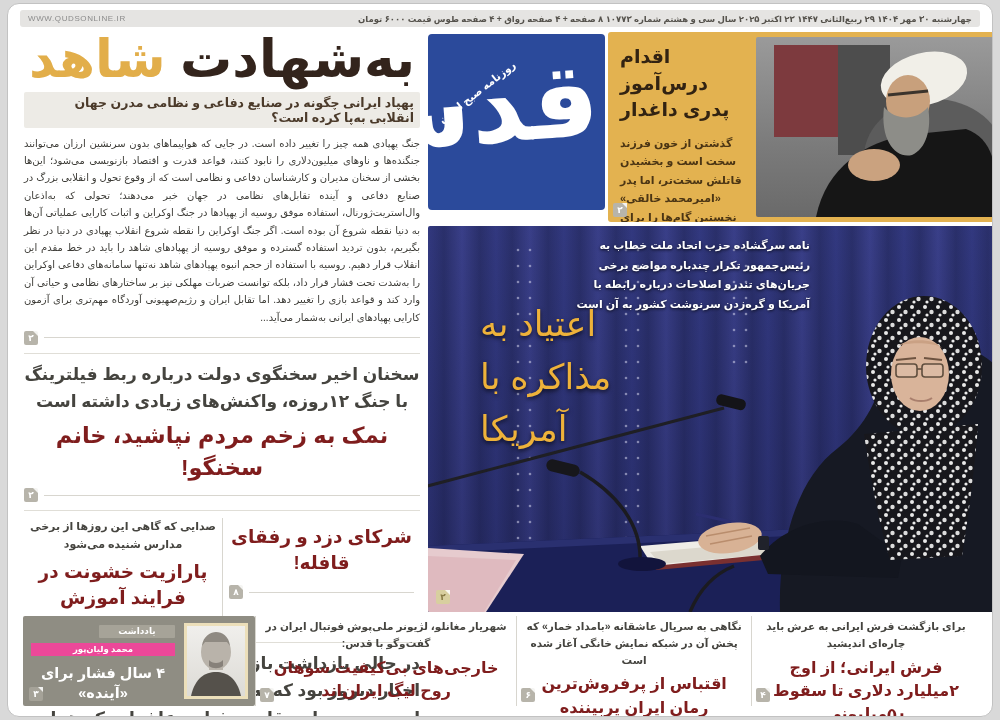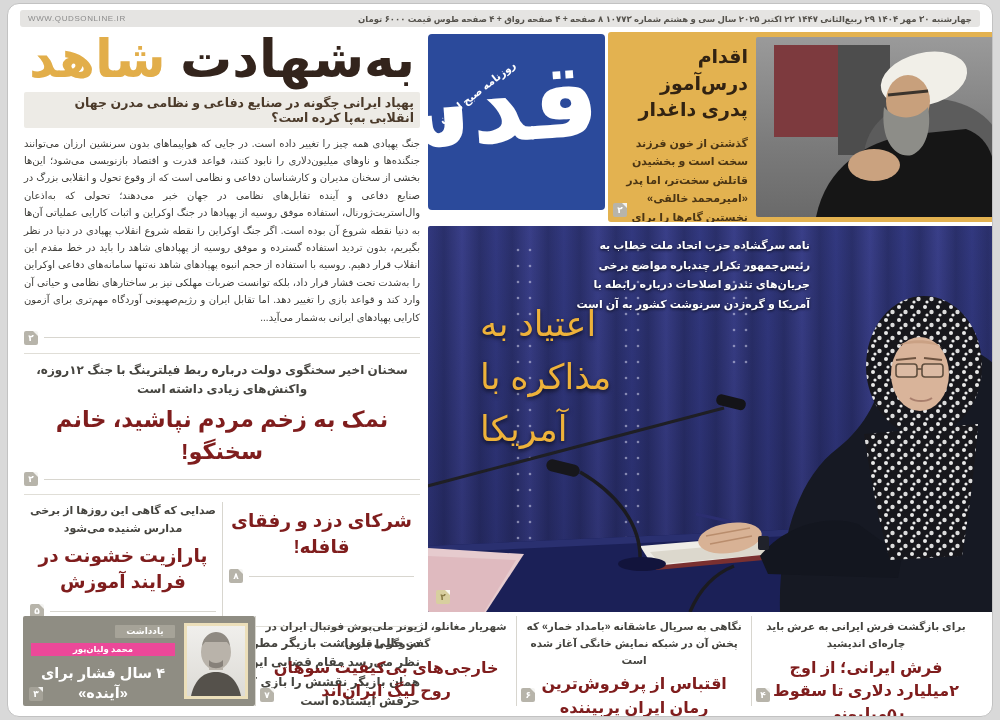--- a/index.html
+++ b/index.html
@@ -53,21 +53,21 @@
   .badge::after {
     content:""; position:absolute; top:0; right:0;
     border-style:solid; border-width:0 5px 5px 0;
     border-color:transparent #ffffff transparent transparent; opacity:.85;
   }
   .badge--light { background:#d8cf9f; color:#8a7d48; }
   .badge--onGray { background:#a5a298; }
   .badge-row .rule { flex:1; border-top:1px solid #d8d6cf; }
   .sep { border-top:1px solid #e0ded7; margin:8px 0 7px; }
 
-  .kicker { font-size:12px; font-weight:600; color:#45443f; line-height:1.6; }
+  .kicker { font-size:17px; font-weight:600; color:#45443f; line-height:1.6; }
   .kicker.center { text-align:center; }
   .kicker.right { text-align:right; }
   .headline { font-weight:900; color:#7f1d1d; text-align:center; line-height:1.4; cursor:pointer; }
   .headline.h-lg { font-size:22.5px; margin-top:5px; }
   .headline.h-md { font-size:18.5px; margin-top:6px; }
   .headline.maroon { color:#512318; font-size:22px; margin-top:4px; }
 
   .two-col { display:flex; direction:rtl; }
   .two-col .col { width:50%; padding:0 6px; position:relative; }
   .two-col .col:first-child { border-left:1px solid #d8d6cf; }
@@ -87,21 +87,21 @@
   .note-box {
     position:relative; width:232px; background:#8f8d83; border-radius:2px;
     flex:0 0 auto; overflow:hidden;
   }
   .note-photo {
     position:absolute; right:7px; top:7px; width:64px; height:76px;
     background:linear-gradient(180deg,#f0efec 0%,#dddbd6 100%);
     border:3px solid #ecdfba; cursor:default;
   }
   .note-label {
-    position:absolute; right:80px; top:9px; width:60px; height:13px;
+    position:absolute; right:80px; top:9px; width:76px; height:13px;
     background:#a6a398; color:#fff; font-size:9px; font-weight:bold;
     text-align:center; line-height:13px; border-radius:1px;
   }
   .note-author {
     position:absolute; left:8px; right:80px; top:27px; height:13px;
     background:#ec4899; color:#fff; font-size:8.5px; font-weight:bold;
     text-align:center; line-height:13px; direction:rtl;
   }
   .note-title {
     position:absolute; left:8px; right:80px; top:48px;
@@ -125,21 +125,21 @@
     white-space:nowrap; direction:rtl;
   }
 
   
   .father-box {
     position:absolute; left:600px; top:28px; width:392px; height:190px;
     background:#e3b250; border-radius:3px; overflow:hidden;
   }
   .father-text {
     position:absolute; left:12px; right:252px; top:12px; bottom:6px;
-    direction:rtl; text-align:right;
+    direction:rtl; text-align:left;
   }
   .father-title { font-size:19px; font-weight:900; color:#322312; line-height:1.4; cursor:pointer; }
   .father-body { margin-top:10px; font-size:11px; font-weight:bold; color:#4b3514; line-height:1.68; }
   .father-photo {
     position:absolute; right:4px; top:5px; bottom:5px; width:240px;
     background:linear-gradient(180deg,#9a9a9a 0%,#7b7b7b 60%,#6a6a6a 100%);
     border-radius:2px; overflow:hidden;
   }
   .father-box .badge { position:absolute; left:5px; bottom:5px; }
 

